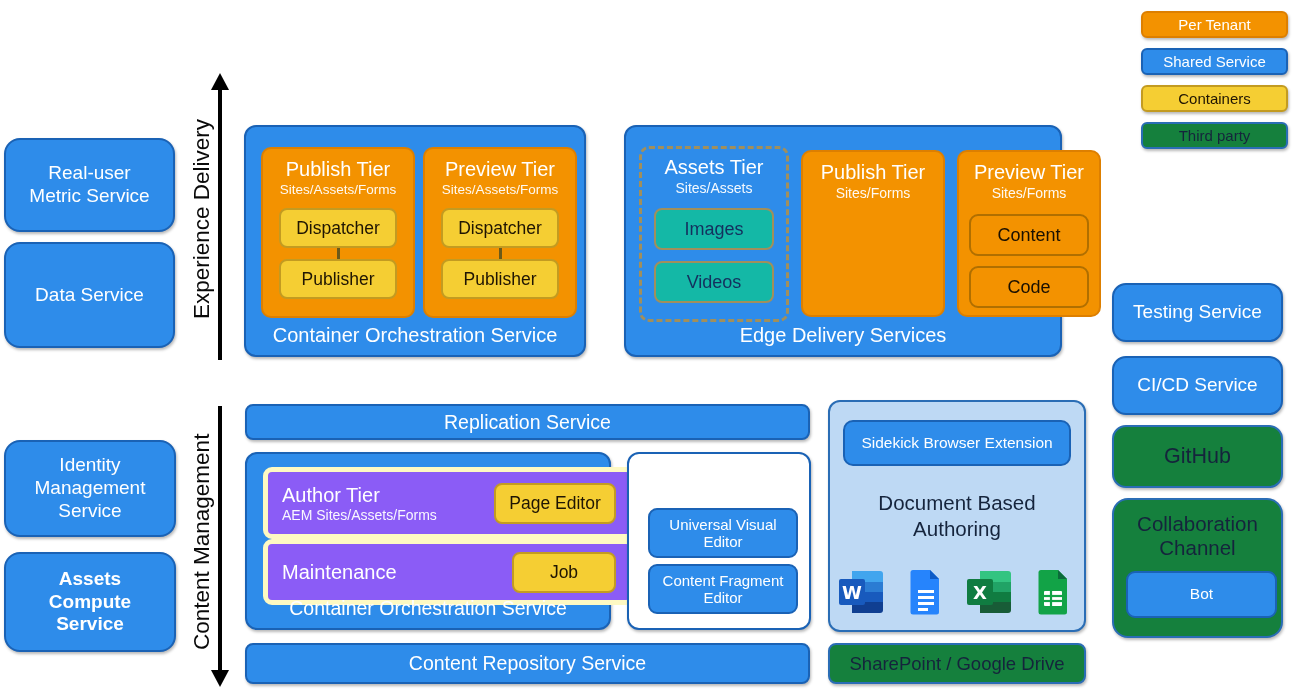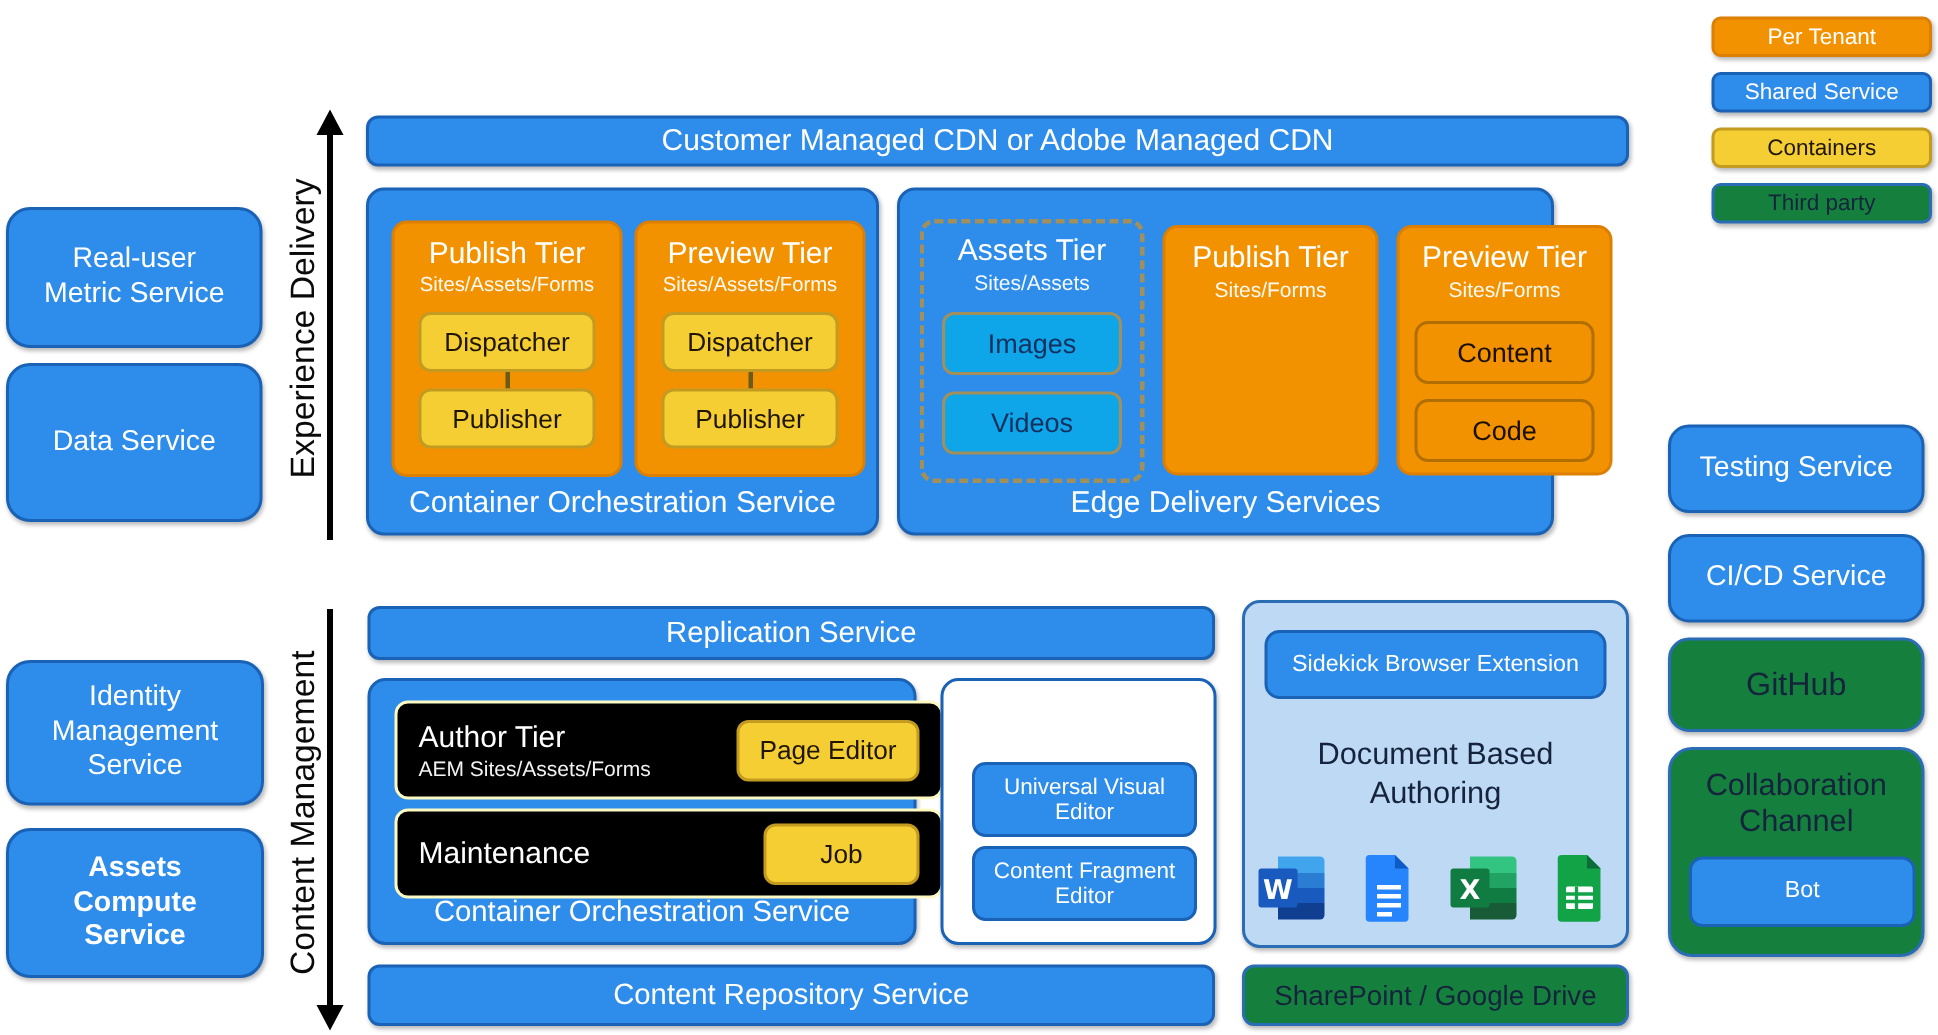--- a/index.html
+++ b/index.html
@@ -31,25 +31,25 @@
   .section-label{position:absolute;left:0;right:0;bottom:8px;text-align:center;font-size:20px;color:#ffffff;}
 
   
   .tier{position:absolute;border-radius:10px;text-align:center;}
   .tier-title{font-size:20px;margin-top:9px;color:#ffffff;}
   .tier-sub{font-size:13.5px;color:rgba(255,255,255,0.95);margin-top:1px;}
   .chip{border-radius:8px;font-size:17.5px;display:flex;align-items:center;justify-content:center;margin:0 auto;}
   .chip-yellow{background:#F5CE33;border:2px solid #C39B21;color:#1f1503;width:114px;height:36px;}
   .connector{width:3px;height:11px;background:#6B5A1A;margin:0 auto;}
   .dashed-tier{border:3px dashed #A18F5C;background:transparent;}
-  .chip-blue-tan{background:#0ea5e9;border:2.5px solid #A18F5C;color:#14305E;width:116px;height:38px;border-radius:8px;font-size:18px;}
+  .chip-blue-tan{background:#14b8a6;border:2.5px solid #A18F5C;color:#14305E;width:116px;height:38px;border-radius:8px;font-size:18px;}
   .chip-orange-dark{background:#F39200;border:2.5px solid #B06F00;color:#1A1000;width:116px;height:38px;border-radius:9px;font-size:18px;}
 
   
-  .row-tier{position:absolute;border-radius:9px;display:flex;align-items:center;justify-content:space-between;padding:0 14px;background:#000000;border:2px solid #fef9c3;}
+  .row-tier{position:absolute;border-radius:9px;display:flex;align-items:center;justify-content:space-between;padding:0 14px;background:#8b5cf6;border:5px solid #fef9c3;}
   .row-title{font-size:20px;color:#ffffff;line-height:1.15;text-align:left;}
   .row-sub{font-size:14px;color:rgba(255,255,255,0.95);text-align:left;}
 
   
   .white-panel{background:#ffffff;border:2.5px solid #1A62B5;border-radius:12px;}
   .editor-btn{position:absolute;left:19px;width:146px;height:46px;background:#2E8CEA;border:2px solid #1A62B5;border-radius:9px;color:#fff;font-size:15px;line-height:1.15;}
 
   
   .doc-panel{background:#BED9F4;border:2.5px solid #2A6DB5;border-radius:12px;}
   .doc-title{position:absolute;top:88px;left:0;right:0;text-align:center;font-size:20.5px;color:#15243C;line-height:1.25;}
@@ -98,23 +98,20 @@
   </div>
 
   <div class="abs axis-label" style="left:186px;top:88px;width:32px;height:262px;">Experience Delivery</div>
   <div class="abs arrow-head-up" style="left:211px;top:73px;"></div>
   <div class="abs arrow-line" style="left:218px;top:89px;height:271px;"></div>
 
   <div class="abs axis-label" style="left:186px;top:408px;width:32px;height:268px;">Content Management</div>
   <div class="abs arrow-line" style="left:218px;top:406px;height:265px;"></div>
   <div class="abs arrow-head-down" style="left:211px;top:670px;"></div>
 
-  <div class="abs bar blue center shadow" style="left:244px;top:77px;width:842px;height:34px;">
-    <span>Customer Managed CDN or Adobe Managed CDN</span>
-  </div>
 
   <div class="abs section blue shadow" style="left:244px;top:125px;width:342px;height:232px;">
 
     <div class="tier orange" style="left:15px;top:20px;width:150px;height:167px;">
       <div class="tier-title">Publish Tier</div>
       <div class="tier-sub">Sites/Assets/Forms</div>
       <div class="chip chip-yellow" style="margin-top:11px;">
         <span>Dispatcher</span>
       </div>
       <div class="connector"></div>
@@ -130,21 +127,21 @@
         <span>Dispatcher</span>
       </div>
       <div class="connector"></div>
       <div class="chip chip-yellow">
         <span>Publisher</span>
       </div>
     </div>
     <div class="section-label">Container Orchestration Service</div>
   </div>
 
-  <div class="abs section blue shadow" style="left:598px;top:125px;width:438px;height:232px;">
+  <div class="abs section blue shadow" style="left:624px;top:125px;width:438px;height:232px;">
 
     <div class="tier dashed-tier" style="left:13px;top:19px;width:144px;height:170px;">
       <div class="tier-title" style="margin-top:7px;">Assets Tier</div>
       <div class="tier-sub" style="font-size:14px;">Sites/Assets</div>
       <div class="chip chip-blue-tan" style="margin-top:12px;">
         <span>Images</span>
       </div>
       <div class="chip chip-blue-tan" style="margin-top:11px;">
         <span>Videos</span>
       </div>

